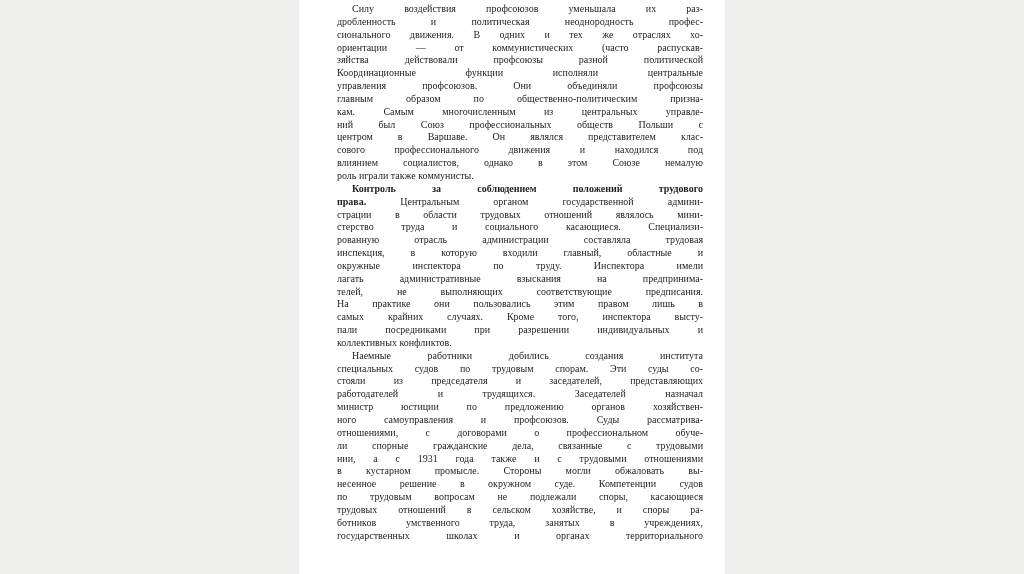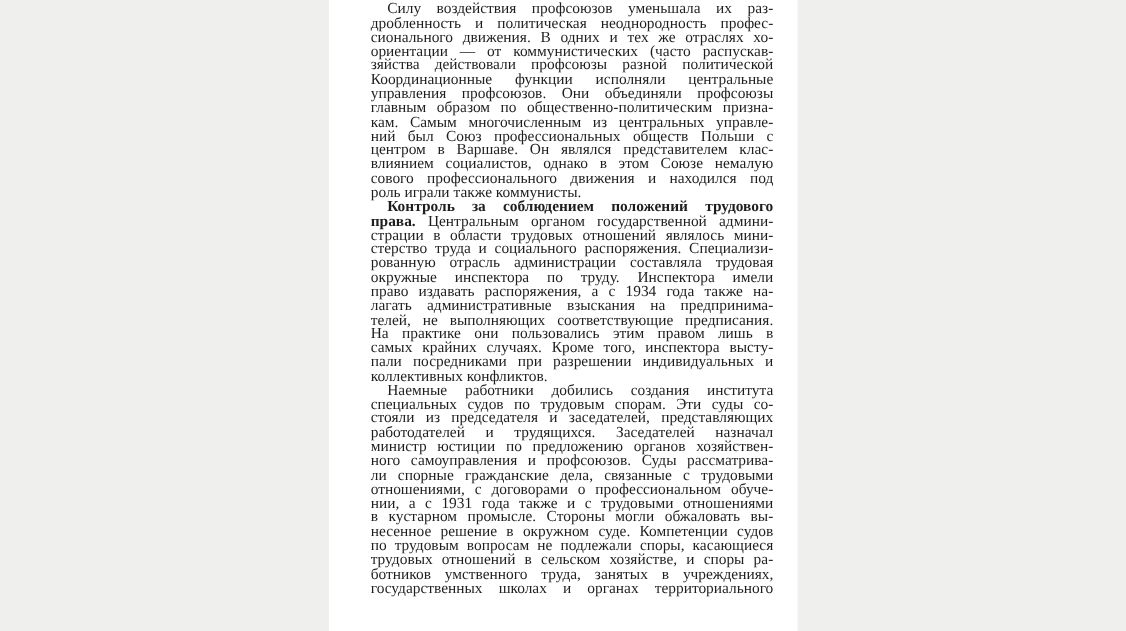--- a/index.html
+++ b/index.html
@@ -21,21 +21,21 @@
     width: 426px;
     height: 574px;
     background: #ffffff;
   }
   .text-col {
     position: absolute;
     left: 38px;
     top: 3px;
     width: 366px;
     color: #1e1e1e;
-    font-size: 14px;
+    font-size: 10px;
     line-height: 12.84px;
     -webkit-font-smoothing: antialiased;
   }
   .para {
     margin: 0;
     padding: 0;
   }
   .line {
     text-align: justify;
     white-space: normal;
@@ -60,48 +60,48 @@
         <div class="line just"><span>дробленность и политическая неоднородность профес-</span></div>
         <div class="line just"><span>сионального движения. В одних и тех же отраслях хо-</span></div>
         <div class="line just"><span>ориентации — от коммунистических (часто распускав-</span></div>
         <div class="line just"><span>зяйства действовали профсоюзы разной политической</span></div>
         <div class="line just"><span>Координационные функции исполняли центральные</span></div>
         <div class="line just"><span>управления профсоюзов. Они объединяли профсоюзы</span></div>
         <div class="line just"><span>главным образом по общественно-политическим призна-</span></div>
         <div class="line just"><span>кам. Самым многочисленным из центральных управле-</span></div>
         <div class="line just"><span>ний был Союз профессиональных обществ Польши с</span></div>
         <div class="line just"><span>центром в Варшаве. Он являлся представителем клас-</span></div>
+        <div class="line just"><span>сового профессионального движения и находился под</span></div>
         <div class="line just"><span>влиянием социалистов, однако в этом Союзе немалую</span></div>
-        <div class="line just"><span>сового профессионального движения и находился под</span></div>
         <div class="line"><span>роль играли также коммунисты.</span></div>
       </div>
     <div class="para">
         <div class="line indent just"><span class="bold">Контроль за соблюдением положений трудового</span></div>
         <div class="line just"><span class="bold">права.</span><span> Центральным органом государственной админи-</span></div>
         <div class="line just"><span>страции в области трудовых отношений являлось мини-</span></div>
-        <div class="line just"><span>стерство труда и социального распоряжения. Специализи-</span></div>
+        <div class="line just"><span>стерство труда и социального касающиеся. Специализи-</span></div>
         <div class="line just"><span>рованную отрасль администрации составляла трудовая</span></div>
+        <div class="line just"><span>инспекция, в которую входили главный, областные и</span></div>
         <div class="line just"><span>окружные инспектора по труду. Инспектора имели</span></div>
-        <div class="line just"><span>право издавать распоряжения, а с 1934 года также на-</span></div>
         <div class="line just"><span>лагать административные взыскания на предпринима-</span></div>
         <div class="line just"><span>телей, не выполняющих соответствующие предписания.</span></div>
         <div class="line just"><span>На практике они пользовались этим правом лишь в</span></div>
         <div class="line just"><span>самых крайних случаях. Кроме того, инспектора высту-</span></div>
         <div class="line just"><span>пали посредниками при разрешении индивидуальных и</span></div>
         <div class="line"><span>коллективных конфликтов.</span></div>
       </div>
     <div class="para">
         <div class="line indent just"><span>Наемные работники добились создания института</span></div>
         <div class="line just"><span>специальных судов по трудовым спорам. Эти суды со-</span></div>
         <div class="line just"><span>стояли из председателя и заседателей, представляющих</span></div>
         <div class="line just"><span>работодателей и трудящихся. Заседателей назначал</span></div>
         <div class="line just"><span>министр юстиции по предложению органов хозяйствен-</span></div>
         <div class="line just"><span>ного самоуправления и профсоюзов. Суды рассматрива-</span></div>
+        <div class="line just"><span>отношениями, с договорами о профессиональном обуче-</span></div>
         <div class="line just"><span>ли спорные гражданские дела, связанные с трудовыми</span></div>
-        <div class="line just"><span>отношениями, с договорами о профессиональном обуче-</span></div>
         <div class="line just"><span>нии, а с 1931 года также и с трудовыми отношениями</span></div>
         <div class="line just"><span>в кустарном промысле. Стороны могли обжаловать вы-</span></div>
         <div class="line just"><span>несенное решение в окружном суде. Компетенции судов</span></div>
         <div class="line just"><span>по трудовым вопросам не подлежали споры, касающиеся</span></div>
         <div class="line just"><span>трудовых отношений в сельском хозяйстве, и споры ра-</span></div>
         <div class="line just"><span>ботников умственного труда, занятых в учреждениях,</span></div>
         <div class="line just"><span>государственных школах и органах территориального</span></div>
       </div>
   </div>
 </div>

